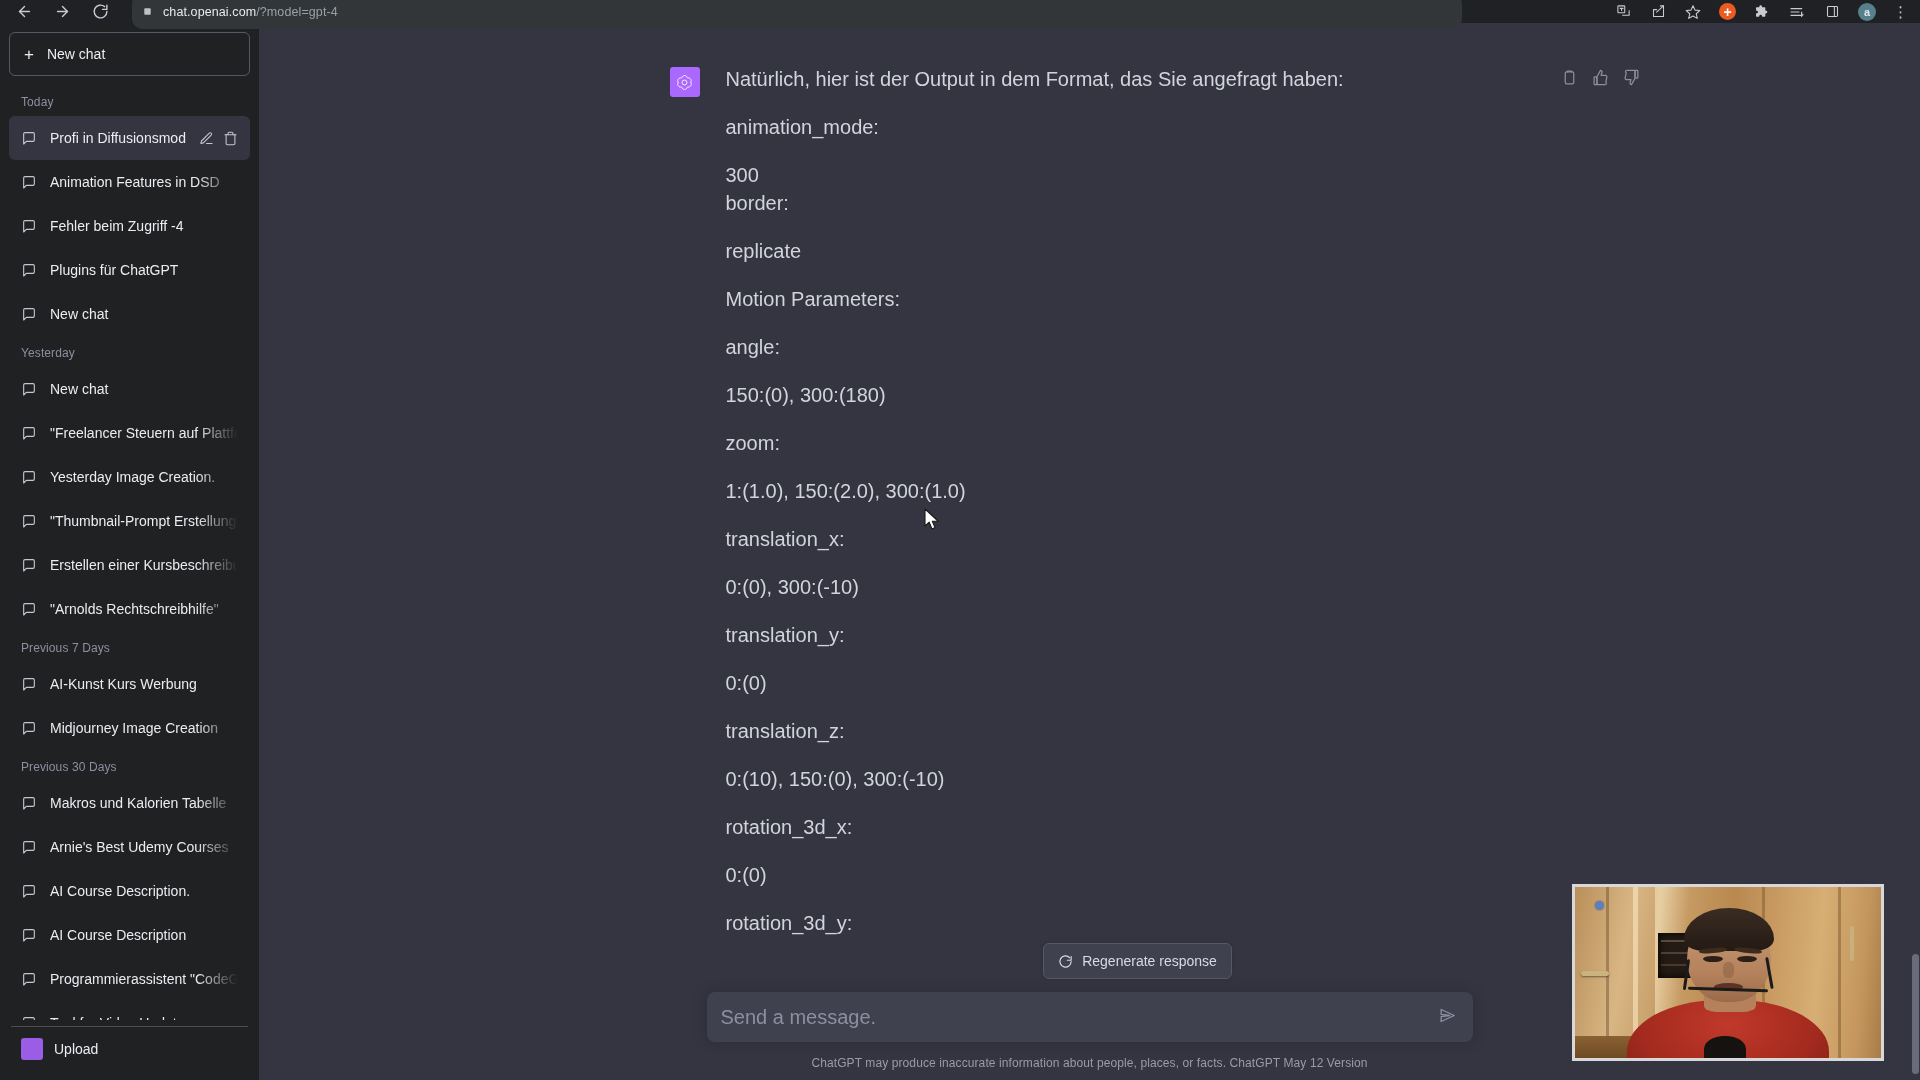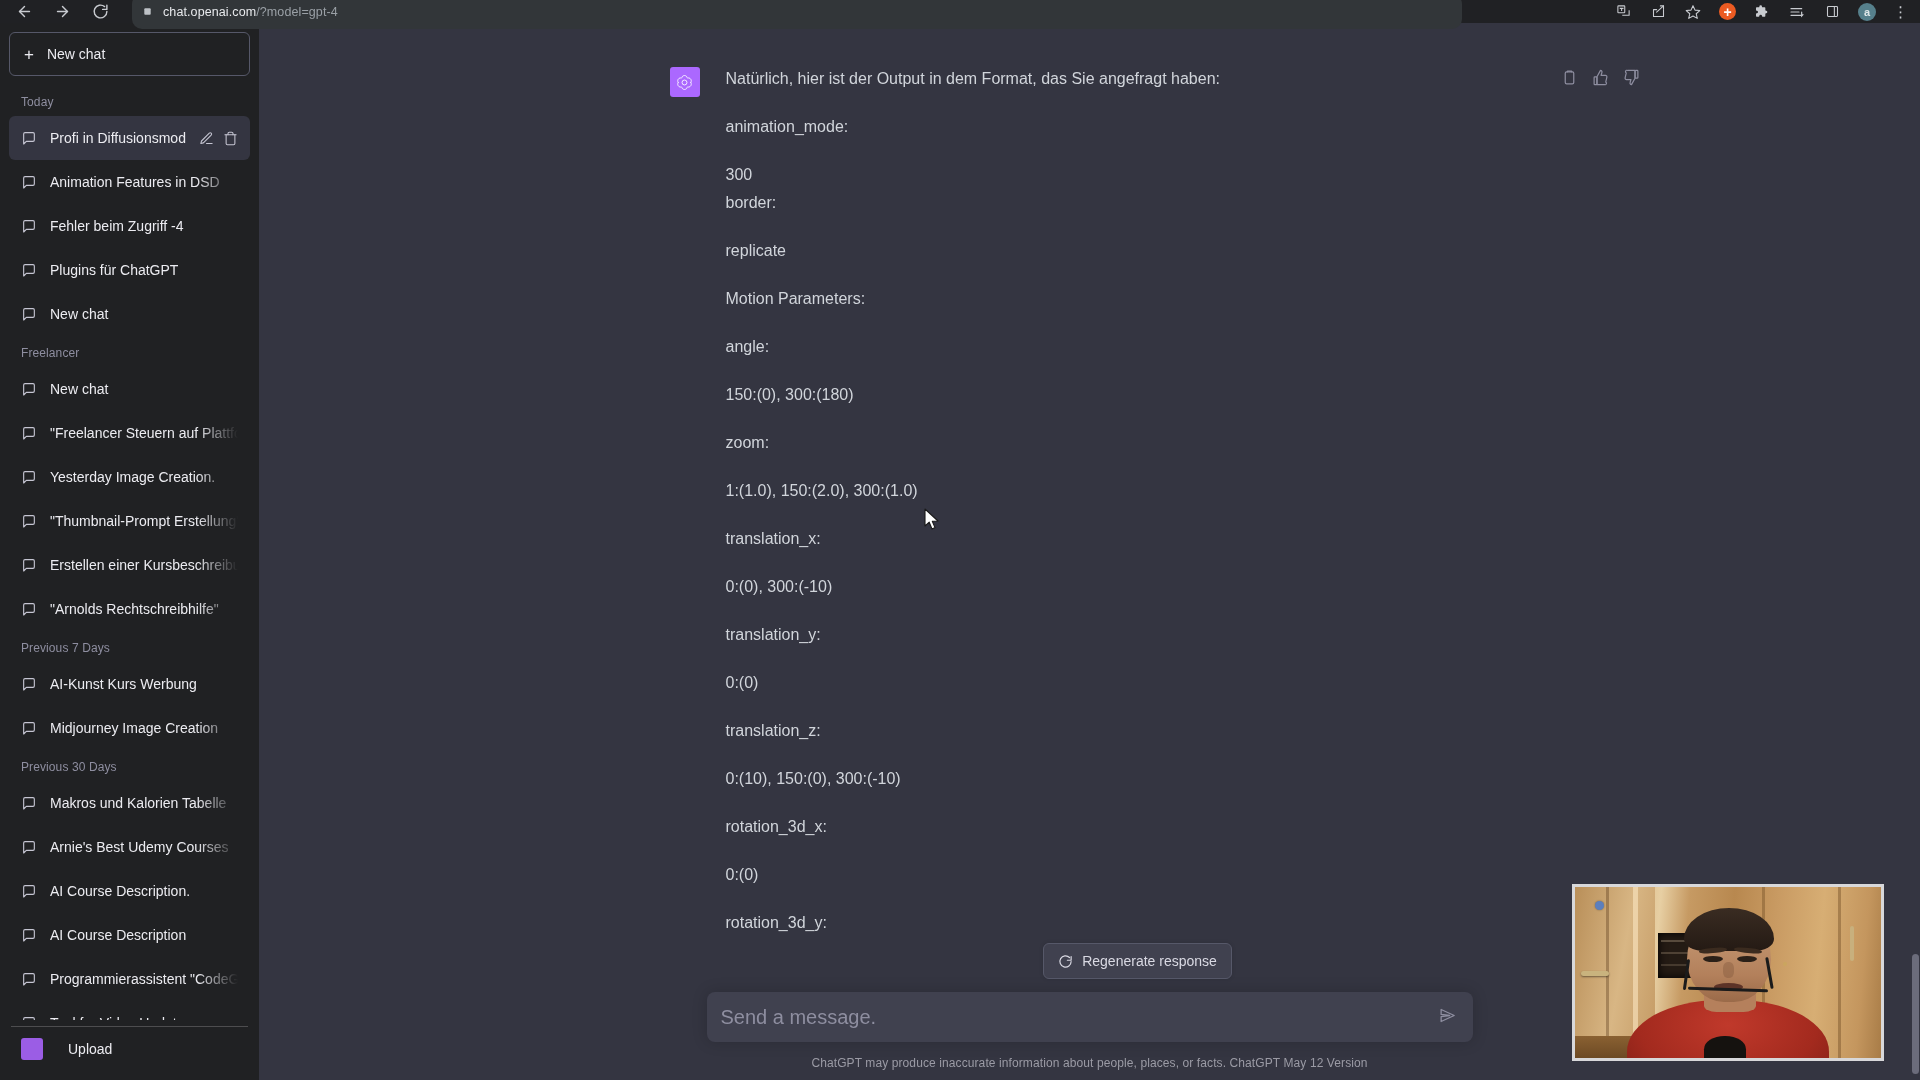--- a/index.html
+++ b/index.html
@@ -130,21 +130,21 @@
   .chat-item.active .item-actions { display: flex; }
   .item-actions span { width: 15px; height: 15px; display: flex; }
   #sidebar-divider {
     border-top: 1px solid #4d4d4f;
     margin: 6px 2px 0 2px;
     flex: 0 0 auto;
   }
   #sidebar-bottom { flex: 0 0 auto; }
   #account-row {
     display: flex; align-items: center;
-    height: 44px; padding: 0 12px; gap: 25px;
+    height: 44px; padding: 0 12px; gap: 11px;
     color: #ececf1; font-size: 14px;
     border-radius: 6px;
   }
   .acct-avatar {
     width: 22px; height: 22px; border-radius: 3px;
     background: #9b5de5; flex: 0 0 22px;
   }
 
   
   #main {
@@ -173,21 +173,21 @@
   #assistant-avatar {
     width: 30px; height: 30px; flex: 0 0 30px;
     border-radius: 3px;
     background: #ab68ff;
     display: flex; align-items: center; justify-content: center;
     margin-top: 2px;
   }
   #msg-body { flex: 1 1 auto; }
   .msg-p {
     color: #d1d5db;
-    font-size: 16px;
+    font-size: 20px;
     line-height: 28px;
     margin-bottom: 20px;
     white-space: pre-wrap;
   }
   #msg-actions {
     position: absolute;
     right: -120px; top: 4px;
     display: flex; gap: 14px;
     color: #8e8ea0;
   }
@@ -429,21 +429,21 @@
           <span class="chat-title">Plugins für ChatGPT</span>
         </div>
         <div class="chat-item">
           <span class="chat-icon">
             <svg width="16" height="16" viewBox="0 0 24 24" fill="none" stroke="currentColor" stroke-width="1.7" stroke-linecap="round" stroke-linejoin="round">
               <path d="M20 15a2 2 0 0 1-2 2H8l-4 4V6a2 2 0 0 1 2-2h12a2 2 0 0 1 2 2z"></path>
             </svg>
           </span>
           <span class="chat-title">New chat</span>
         </div>
-        <div class="section-label">Freelancer</div>
+        <div class="section-label">Yesterday</div>
         <div class="chat-item">
           <span class="chat-icon">
             <svg width="16" height="16" viewBox="0 0 24 24" fill="none" stroke="currentColor" stroke-width="1.7" stroke-linecap="round" stroke-linejoin="round">
               <path d="M20 15a2 2 0 0 1-2 2H8l-4 4V6a2 2 0 0 1 2-2h12a2 2 0 0 1 2 2z"></path>
             </svg>
           </span>
           <span class="chat-title">New chat</span>
         </div>
         <div class="chat-item">
           <span class="chat-icon">

